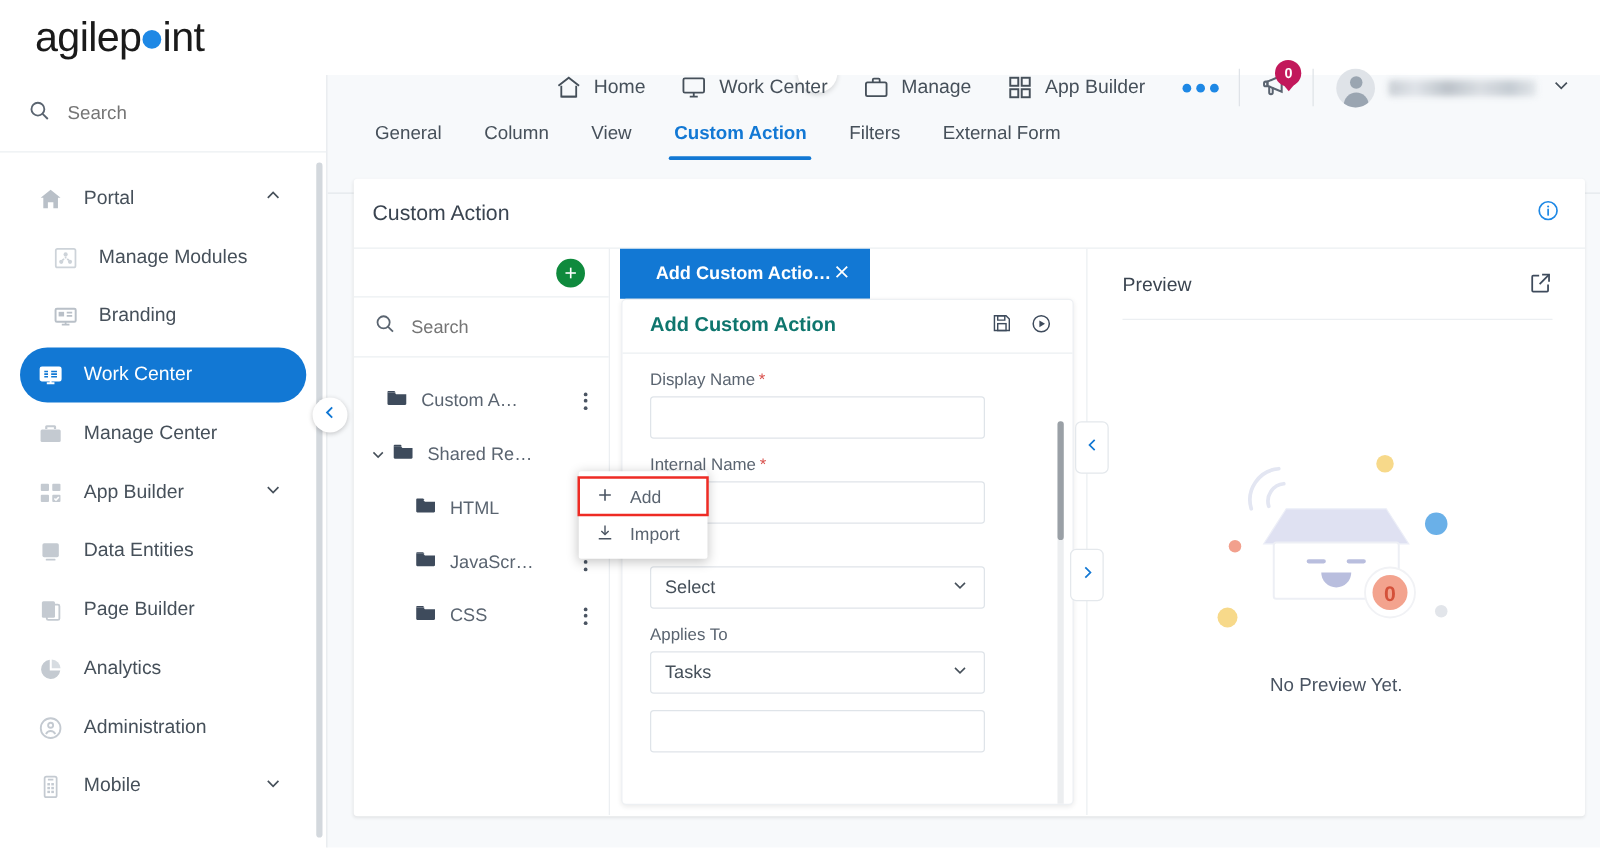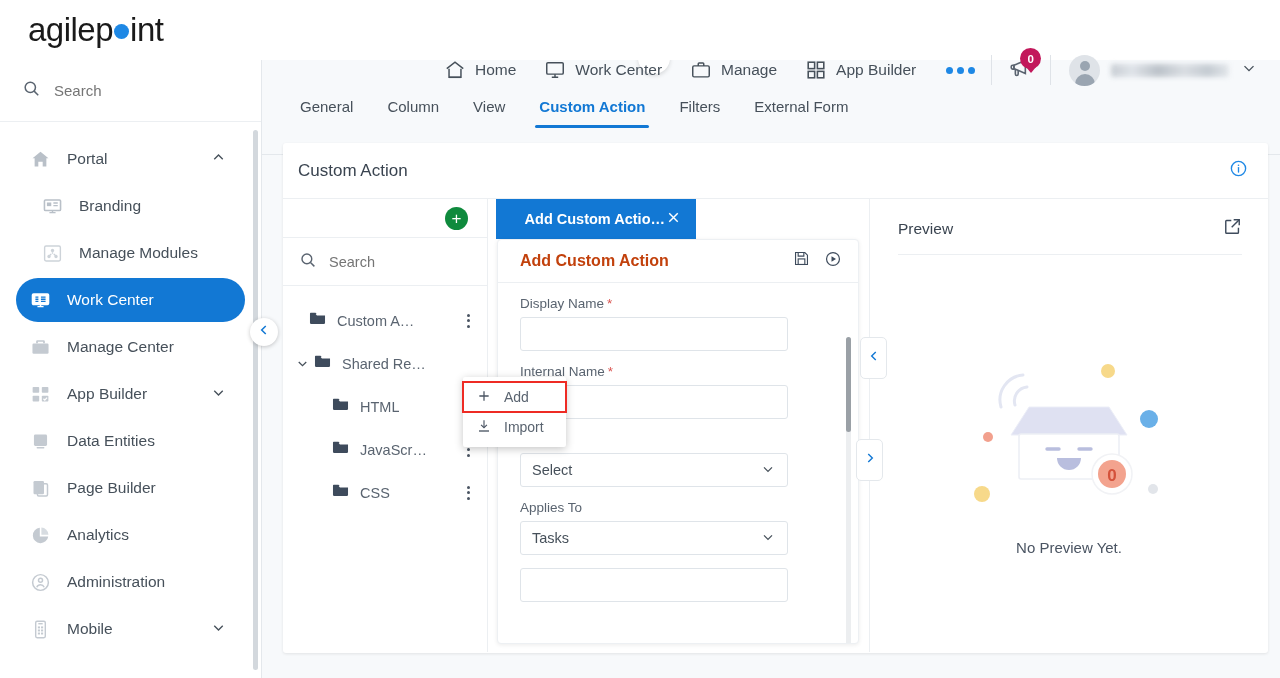--- a/index.html
+++ b/index.html
@@ -181,21 +181,21 @@
   .form-tabhead .ttl { overflow: hidden; text-overflow: ellipsis; white-space: nowrap; }
   .form-card {
     position: absolute; left: 9px; top: 40px; width: 362px; height: 405px;
     background: #fff; border: 1px solid #edf0f3; border-radius: 4px;
     box-shadow: 0 1px 4px rgba(0,0,0,.08);
   }
   .form-card-head {
     height: 43px; display: flex; align-items: center; justify-content: space-between;
     padding: 0 16px 0 22px; border-bottom: 1px solid #eceff2;
   }
-  .form-card-head .t { font-size: 16px; font-weight: 700; color: #c2410c; }
+  .form-card-head .t { font-size: 16px; font-weight: 700; color: #0f766e; }
   .form-card-head .acts { display: flex; gap: 14px; }
   .form-body { padding: 13px 22px 0 22px; position: relative; height: 360px; overflow: hidden; }
   .fld { margin-bottom: 13px; }
   .fld label {
     display: block; font-size: 13.5px; color: #5a6470; margin-bottom: 6px;
   }
   .fld label .req { color: #d9534f; margin-left: 3px; }
   .fld input, .fld .sel {
     width: 268px; height: 34px; border: 1px solid #dfe4e9; border-radius: 3px;
     outline: none; font-family: inherit; font-size: 14.5px; color: #46505a;
@@ -346,41 +346,41 @@
       <span>Portal</span>
       <span class="chev">
         <svg width="17" height="17" viewBox="0 0 24 24" fill="none" stroke="#46505a" stroke-width="1.9">
             <path d="M6 14.5l6-6 6 6"></path>
           </svg>
       </span>
     </div>
 
     <div class="side-item sub">
       <span class="ico">
-        <svg width="21" height="21" viewBox="0 0 24 24" fill="none" stroke="#b9c0c8" stroke-width="1.8">
-            <rect x="2.8" y="4.5" width="18.4" height="12" rx="1.2"></rect>
-            <rect x="5.6" y="7.4" width="5" height="4.2" fill="#b9c0c8" stroke="none"></rect>
-            <path d="M13 8h5M13 11h5" stroke-width="1.6"></path>
-            <path d="M12 16.5V19M8.5 19h7" stroke-width="1.6"></path>
-          </svg>
-      </span>
-      <span>Branding</span>
-    </div>
-
-    <div class="side-item sub">
-      <span class="ico">
         <svg width="21" height="21" viewBox="0 0 24 24" fill="none" stroke="#cdd3d9" stroke-width="1.6">
             <rect x="3" y="3.5" width="18" height="17" rx="1.6"></rect>
             <circle cx="12" cy="8.6" r="1.9" fill="#cdd3d9" stroke="none"></circle>
             <circle cx="8" cy="15.4" r="1.9" fill="#cdd3d9" stroke="none"></circle>
             <circle cx="16" cy="15.4" r="1.9" fill="#cdd3d9" stroke="none"></circle>
             <path d="M12 10.5v1.8M10.6 12.8 9 13.9M13.4 12.8 15 13.9"></path>
           </svg>
       </span>
       <span>Manage Modules</span>
+    </div>
+
+    <div class="side-item sub">
+      <span class="ico">
+        <svg width="21" height="21" viewBox="0 0 24 24" fill="none" stroke="#b9c0c8" stroke-width="1.8">
+            <rect x="2.8" y="4.5" width="18.4" height="12" rx="1.2"></rect>
+            <rect x="5.6" y="7.4" width="5" height="4.2" fill="#b9c0c8" stroke="none"></rect>
+            <path d="M13 8h5M13 11h5" stroke-width="1.6"></path>
+            <path d="M12 16.5V19M8.5 19h7" stroke-width="1.6"></path>
+          </svg>
+      </span>
+      <span>Branding</span>
     </div>
 
     <div class="side-item active">
       <span class="ico">
         <svg width="21" height="21" viewBox="0 0 24 24" fill="none" stroke="#ffffff" stroke-width="1.7">
             <rect x="2.8" y="4.5" width="18.4" height="12" rx="1.3" fill="#ffffff" stroke="#ffffff"></rect>
             <path d="M6.2 8.2h3.4M6.2 10.6h3.4M6.2 13h3.4M12.5 8.2h5.3M12.5 10.6h5.3M12.5 13h5.3" stroke="#1278d4" stroke-width="1.5"></path>
             <path d="M12 16.5V19M8.5 19h7" stroke="#ffffff"></path>
           </svg>
       </span>

